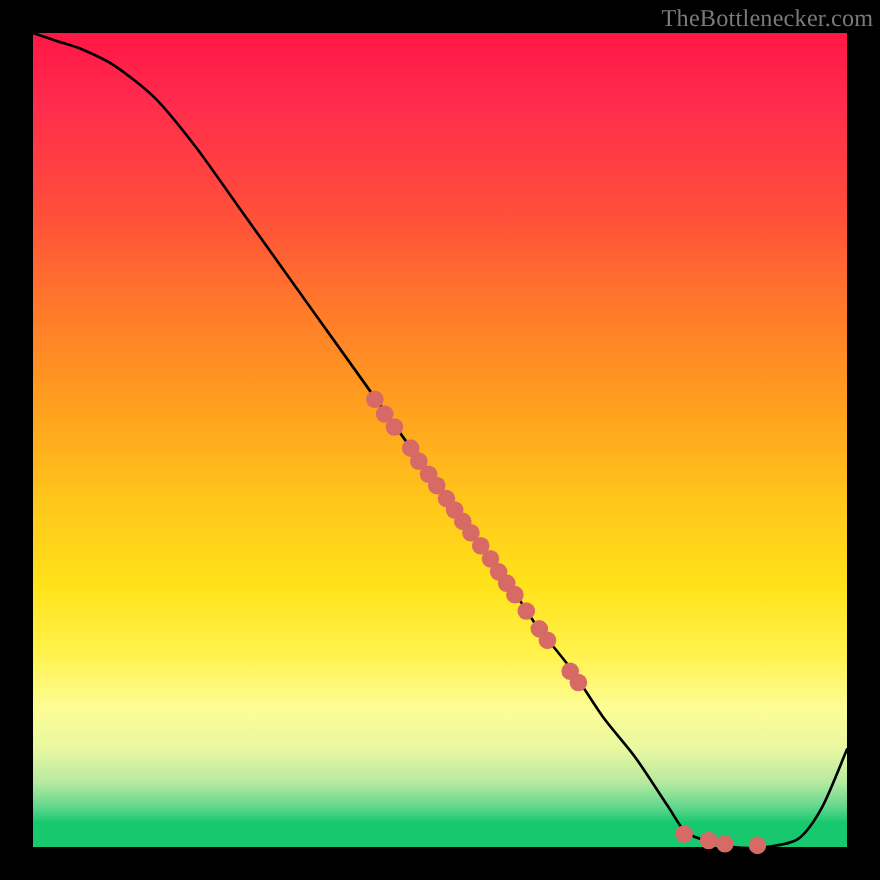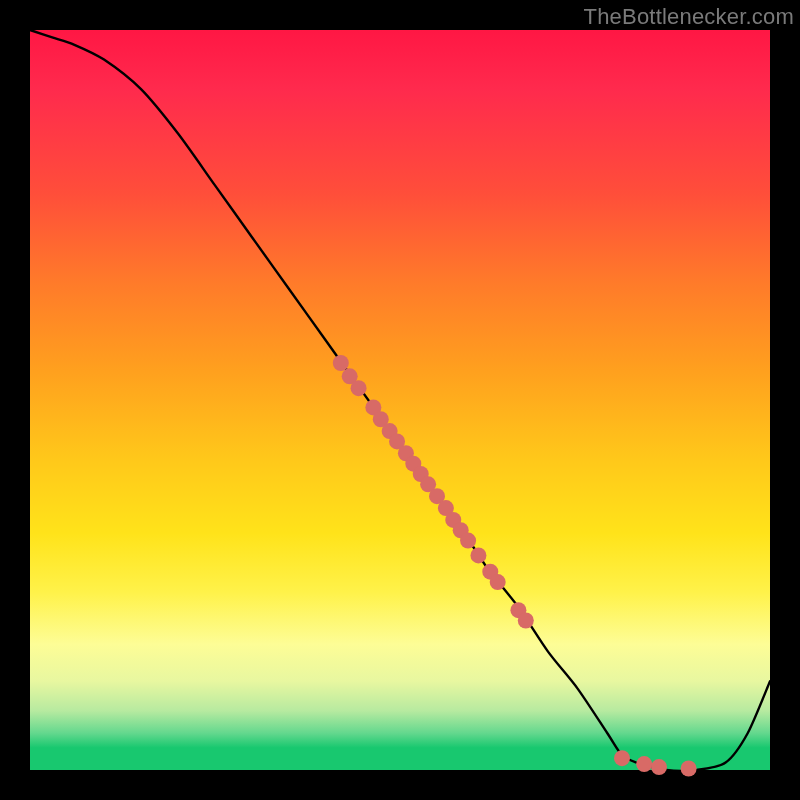--- a/index.html
+++ b/index.html
@@ -9,20 +9,21 @@
     height: 800px;
     background: #000;
     overflow: hidden;
     font-family: Arial, Helvetica, sans-serif;
   }
   .stage {
     position: relative;
     width: 800px;
     height: 800px;
     background: #000;
+    font-family: Liberation Serif, serif;
   }
   .plot {
     position: absolute;
     left: 30px;
     top: 30px;
     width: 740px;
     height: 740px;
     
     background: linear-gradient(
       to bottom,

